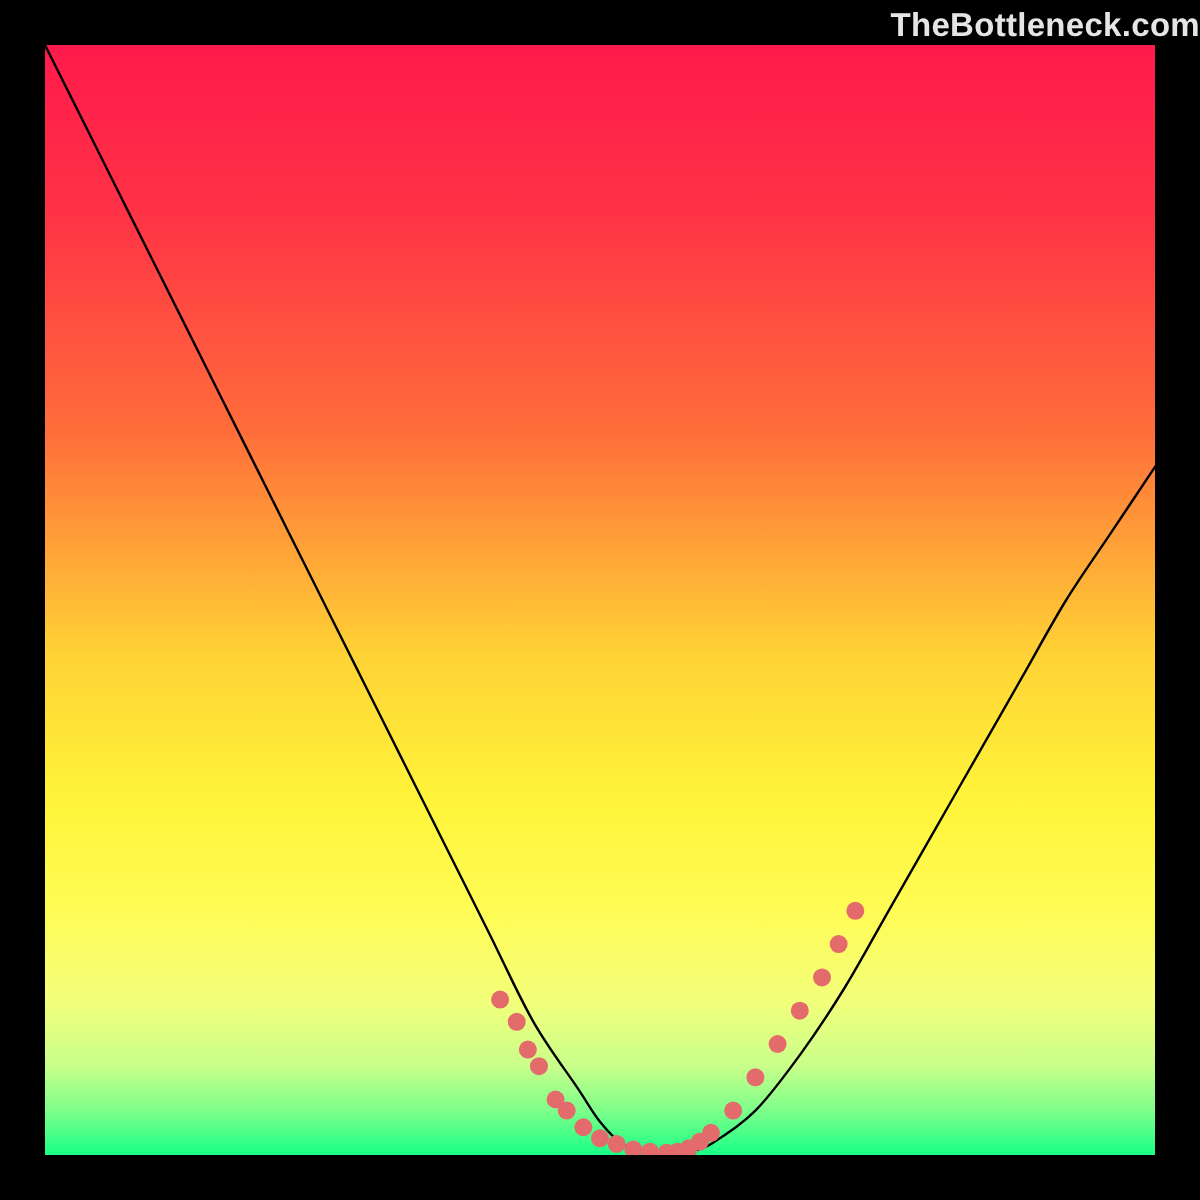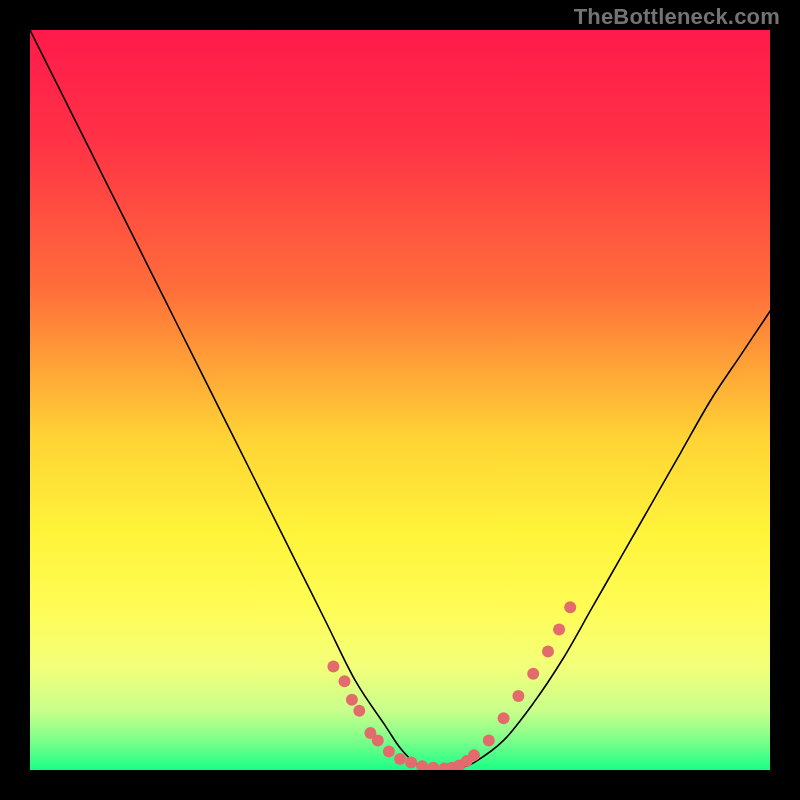--- a/index.html
+++ b/index.html
@@ -6,25 +6,25 @@
   html, body { width: 800px; height: 800px; overflow: hidden; background: #000; }
   .frame {
     position: relative;
     width: 800px;
     height: 800px;
     background: #000;
   }
   .watermark {
     position: absolute;
     top: 4px;
-    right: 20px;
+    right: 0;
     font-family: Arial, Helvetica, sans-serif;
     font-size: 22px;
     font-weight: 600;
-    color: #737373;
+    color: #e5e5e5;
     letter-spacing: 0.2px;
     z-index: 10;
   }
   .plot {
     position: absolute;
     left: 30px;
     top: 30px;
     width: 740px;
     height: 740px;
   }

